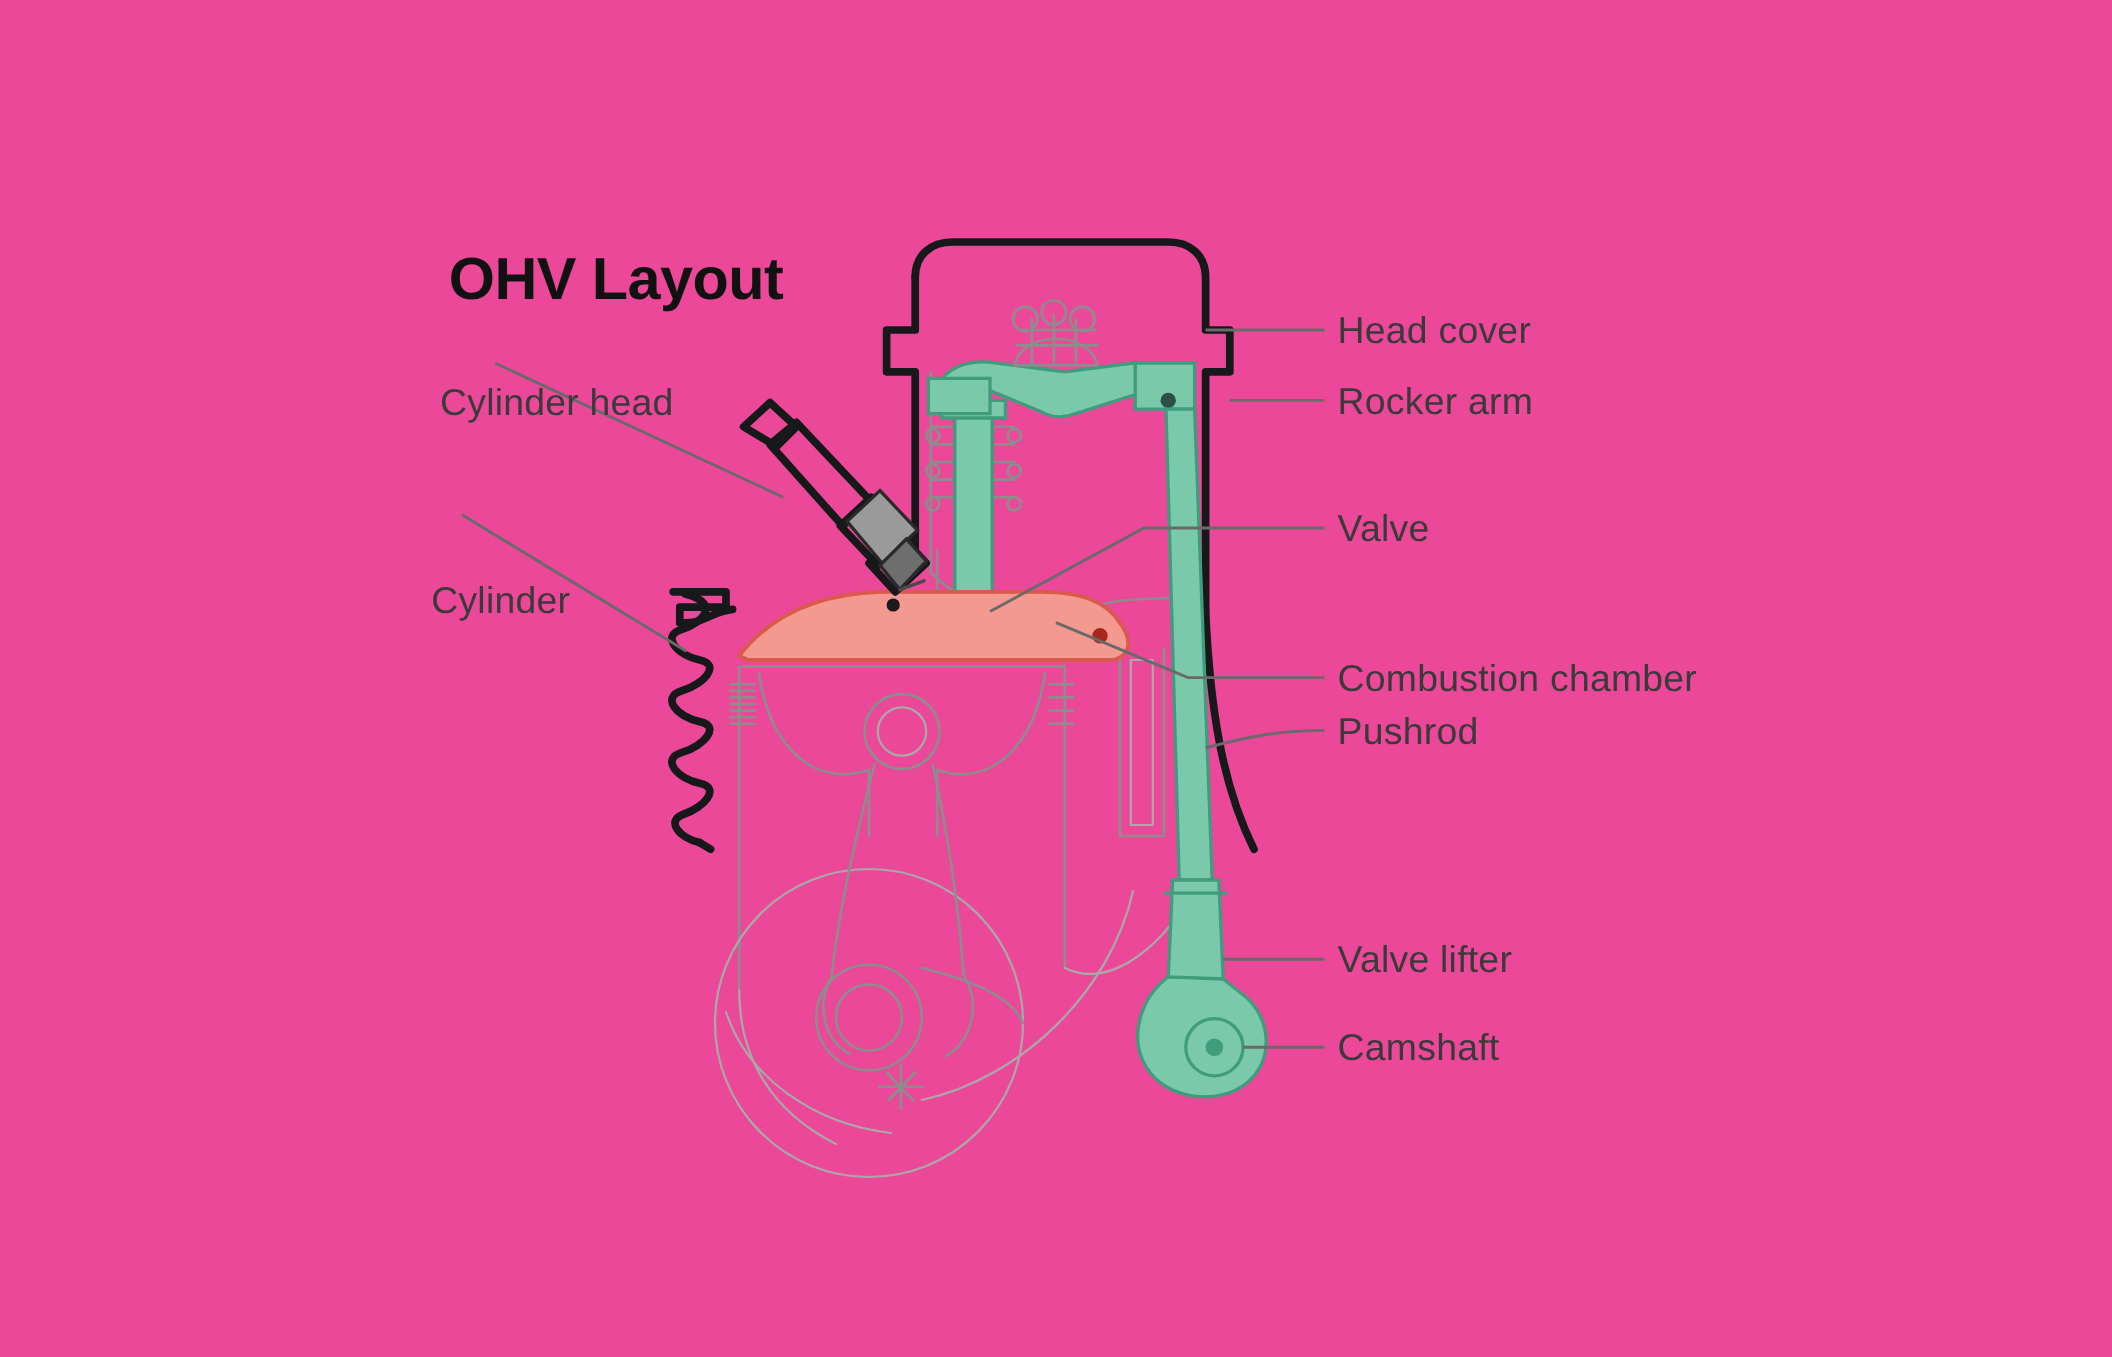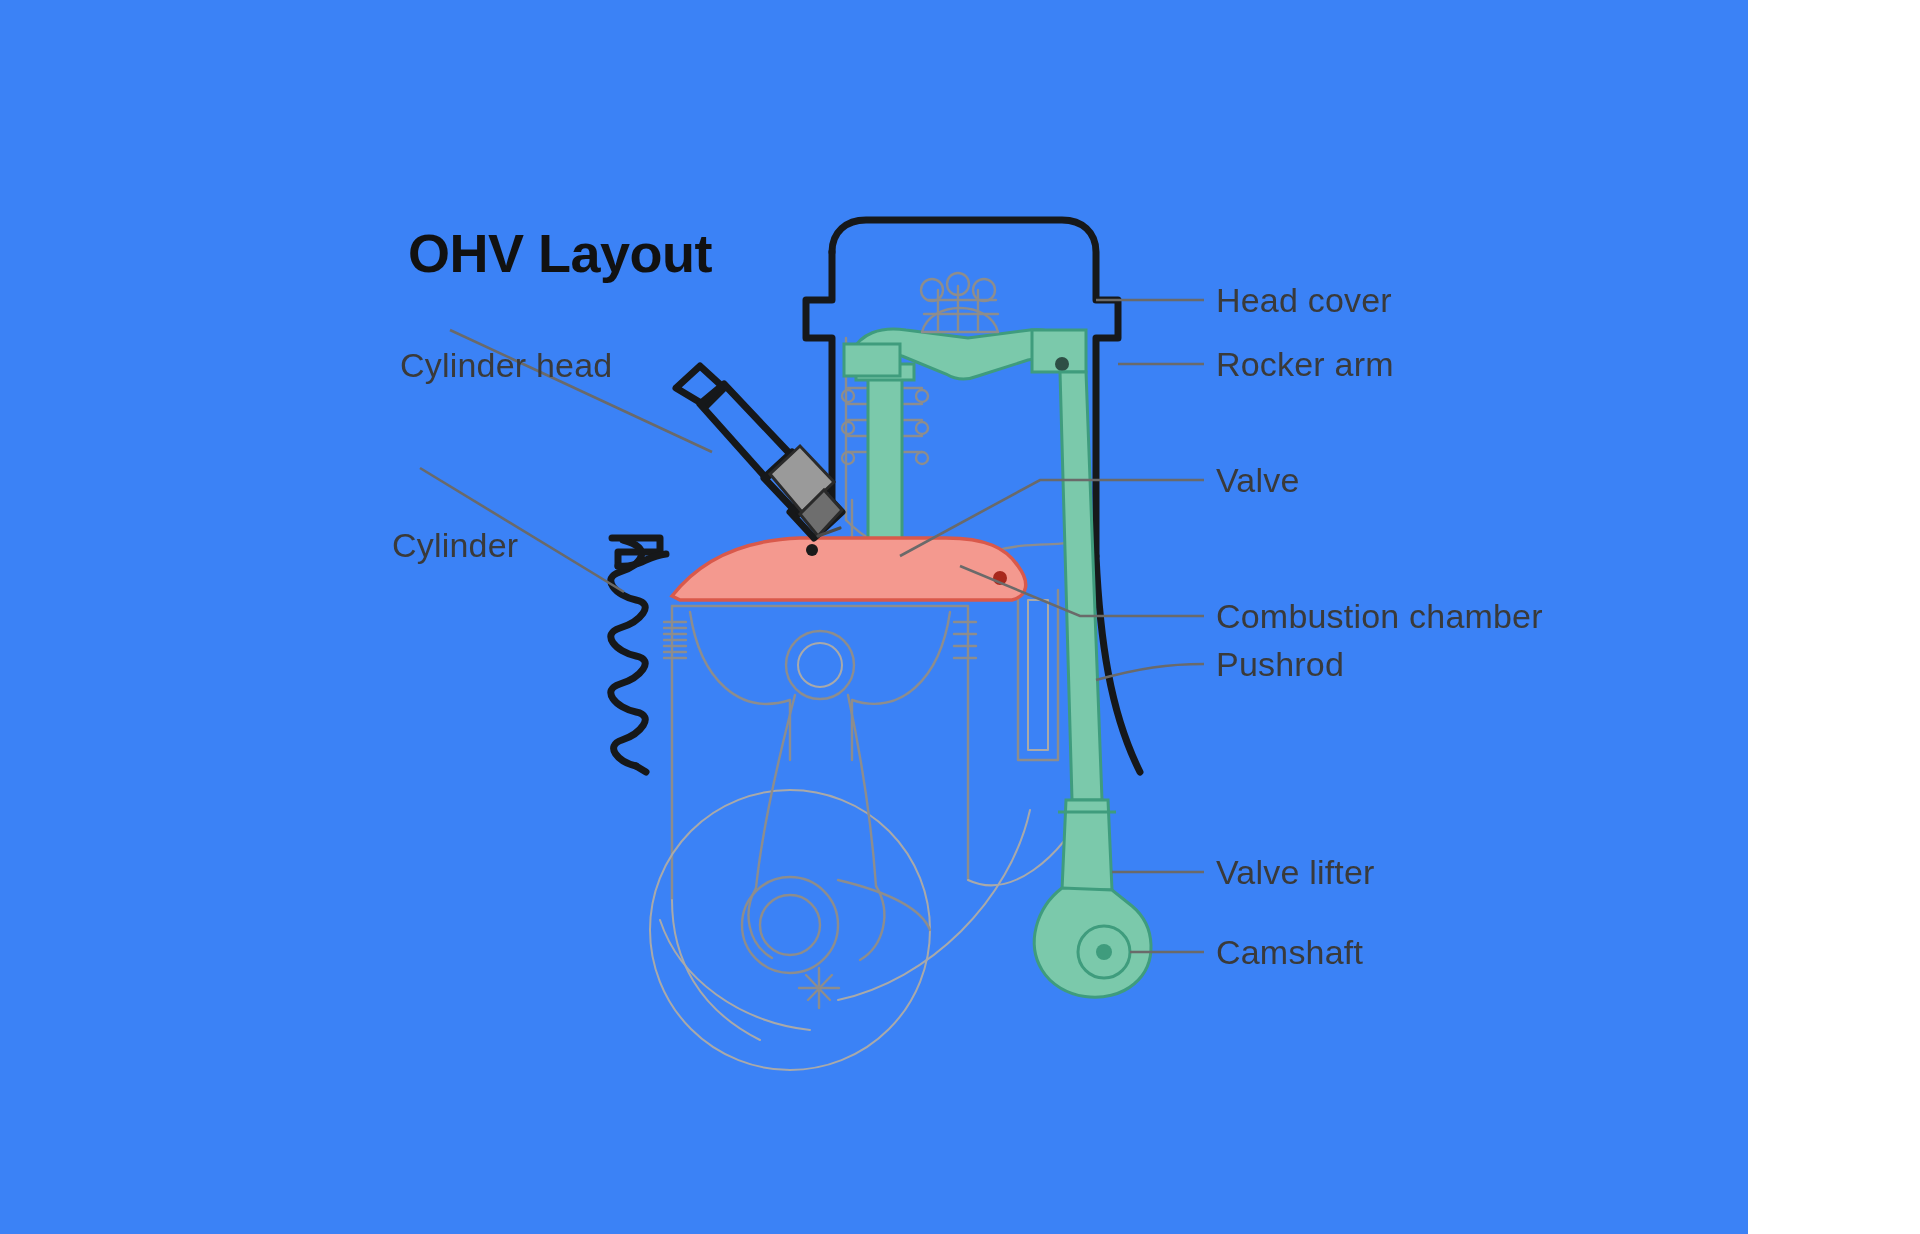--- a/index.html
+++ b/index.html
@@ -9,23 +9,23 @@
     background: #ffffff;
   }
   body {
     width: 1920px;
     height: 1234px;
     overflow: hidden;
     font-family: "Liberation Sans", sans-serif;
   }
   #stage {
     position: relative;
-    width: 1748px;
+    width: 1920px;
     height: 1234px;
-    background: #3b82f6;
+    background: #ec4899;
     text-align: right;
   }
   #diagram {
     position: absolute;
     left: 0;
     top: 0;
     width: 1920px;
     height: 1234px;
   }
   .label-text {

